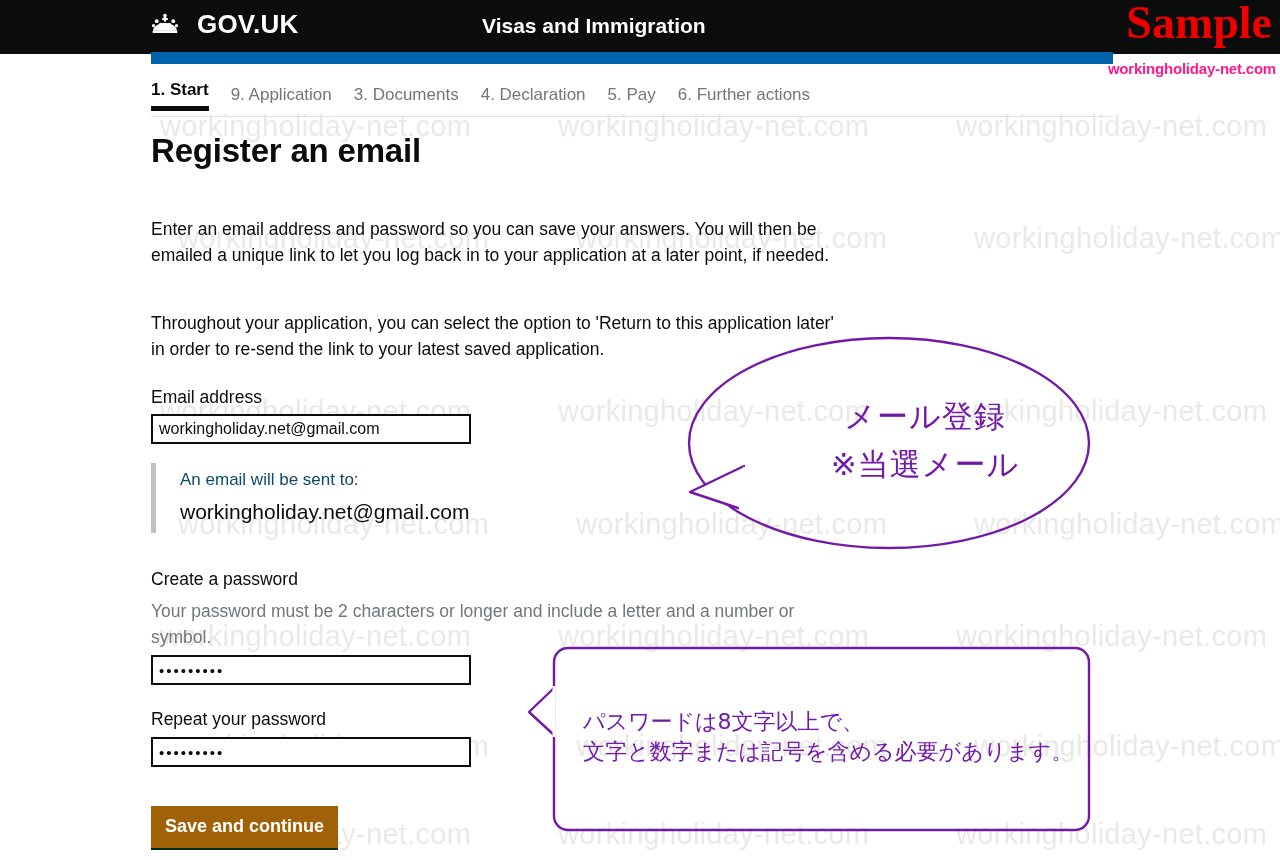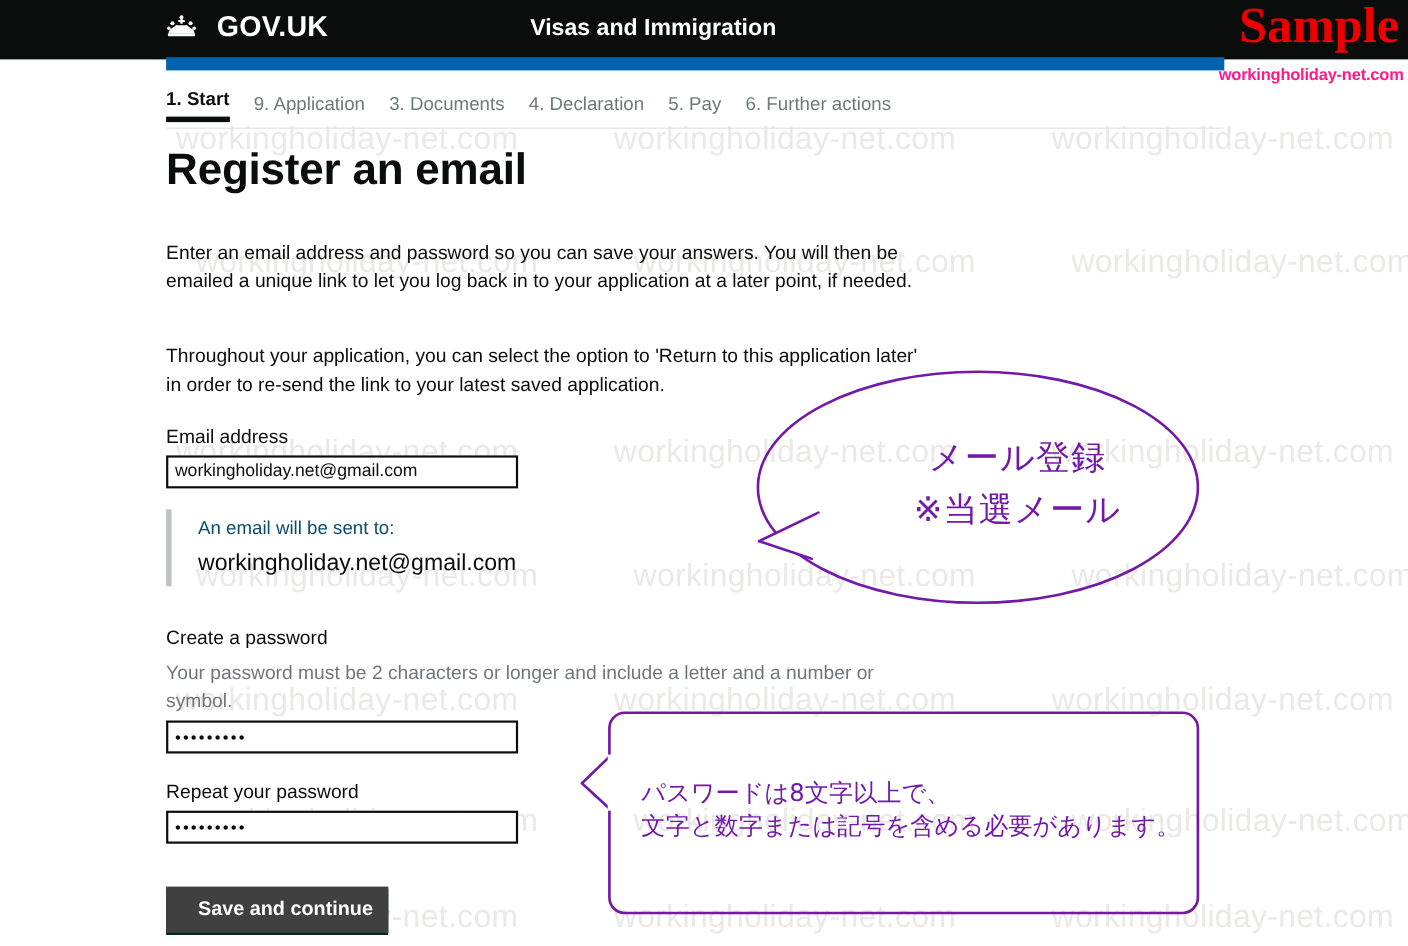--- a/index.html
+++ b/index.html
@@ -145,21 +145,21 @@
     width: 962px;
     height: 1px;
     background: #dee0e2;
   }
 
   h1.page-title {
     position: absolute;
     left: 151px;
     top: 132px;
     margin: 0;
-    font-size: 40px;
+    font-size: 33px;
     font-weight: bold;
     letter-spacing: -0.2px;
     color: #0b0c0c;
   }
 
   p.body-text {
     position: absolute;
     margin: 0;
     font-size: 17.5px;
     line-height: 26px;
@@ -224,28 +224,28 @@
     font-size: 21px;
     color: #0b0c0c;
     line-height: 32px;
     margin-top: 4px;
   }
 
   .gov-button {
     position: absolute;
     left: 151px;
     top: 806px;
-    background: #404040;
+    background: #a16207;
     border: 0;
     box-shadow: 0 2px 0 #002d18;
     color: #ffffff;
     font-family: "Liberation Sans", sans-serif;
     font-size: 18px;
     font-weight: bold;
-    padding: 10px 14px 11px 29px;
+    padding: 10px 14px 11px 14px;
     cursor: pointer;
     border-radius: 0;
   }
 
   
   .callout-layer {
     position: absolute;
     left: 0; top: 0;
     width: 1280px; height: 860px;
     z-index: 20;

